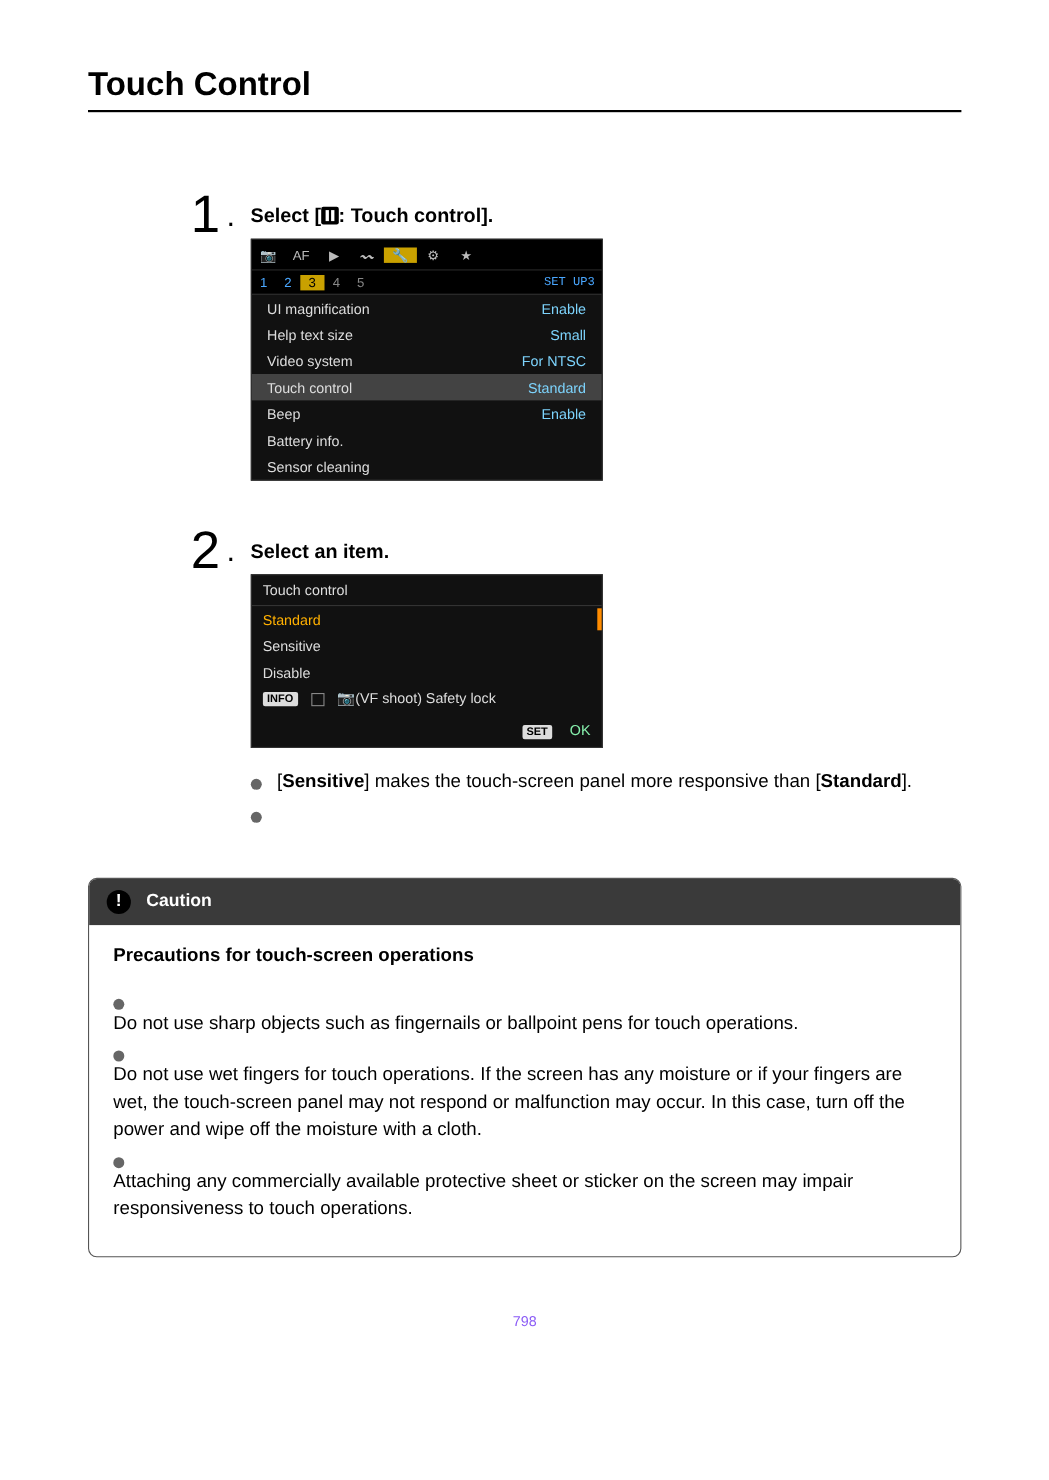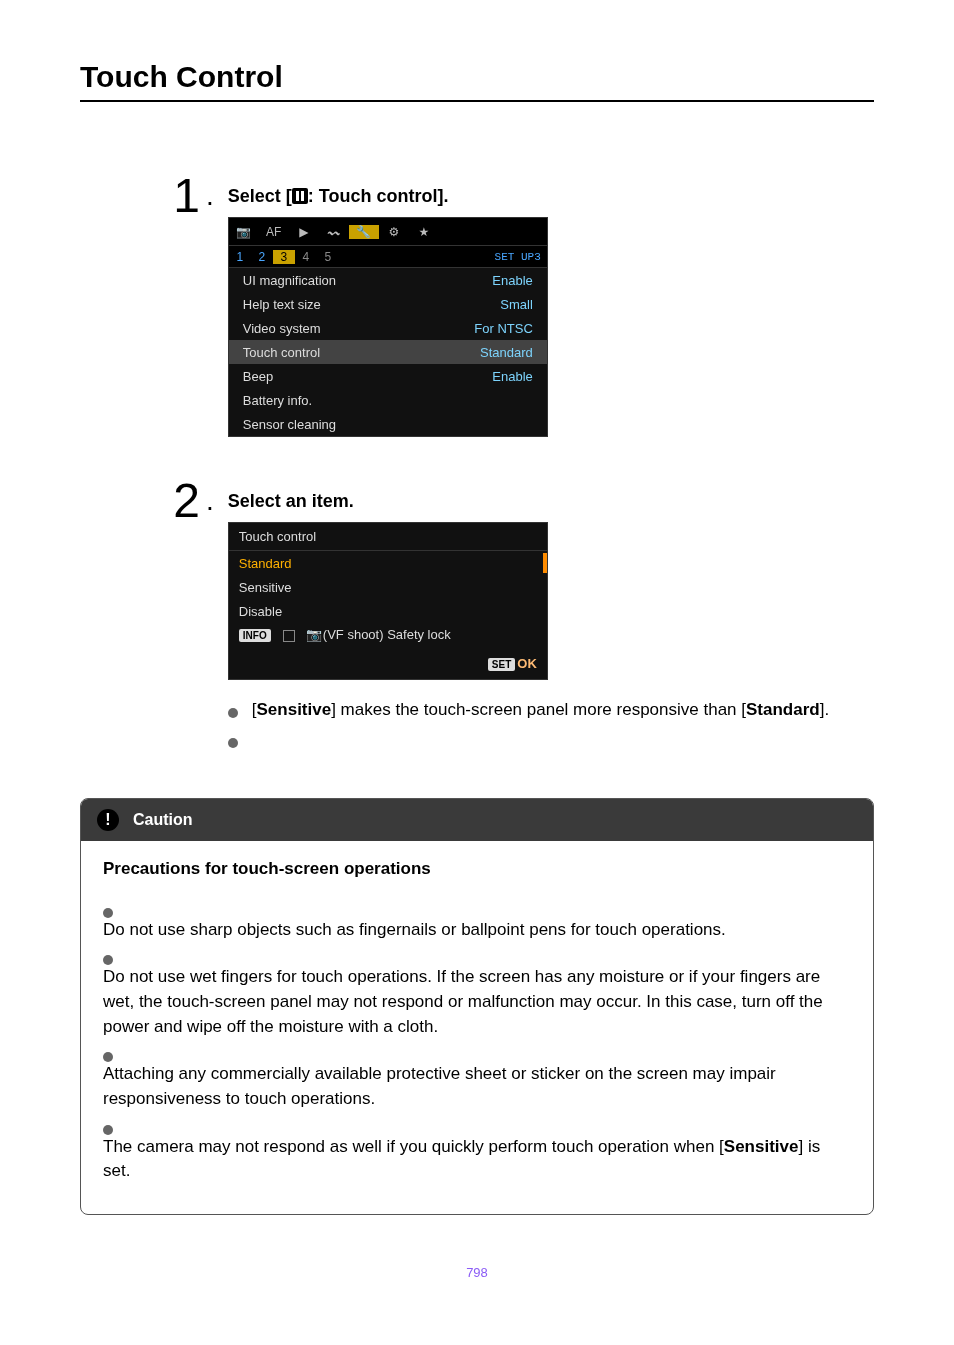--- a/index.html
+++ b/index.html
@@ -105,21 +105,21 @@
   .shot2 .info-badge{
     background:#ddd; color:#000; font-size:10px; font-weight:bold;
     padding:1px 4px; border-radius:2px;
   }
   .shot2 .chk { width:12px; height:12px; border:1px solid #888; display:inline-block;}
   .shot2 .okrow { text-align:right; padding:10px 10px 8px;}
   .shot2 .ok-badge{
     background:#ddd; color:#000; font-size:10px; font-weight:bold;
     padding:1px 4px; border-radius:2px;
   }
-  .shot2 .ok-txt { color:#fdba74; margin-left:2px;font-weight:bold;}
+  .shot2 .ok-txt { color:#86efac; margin-left:16px;}
   .bullets { list-style:none; margin-top:18px; }
   .bullets li { display:flex; align-items:center; margin-bottom:10px; font-size:17px; line-height:1.4;}
   .bullets li .dot {
     width:10px; height:10px; background:#666; border-radius:50%;
     margin-right:14px; margin-top:6px; flex-shrink:0;
   }
   
   .caution-wrap {
     border:1px solid #555; border-radius:8px; overflow:hidden;
     margin-top:30px;
@@ -250,23 +250,17 @@
           <span>Do not use sharp objects such as fingernails or ballpoint pens for touch operations.</span>
         </li>
       <li>
           <span class="dot"></span>
           <span>Do not use wet fingers for touch operations. If the screen has any moisture or if your fingers are wet, the touch-screen panel may not respond or malfunction may occur. In this case, turn off the power and wipe off the moisture with a cloth.</span>
         </li>
       <li>
           <span class="dot"></span>
           <span>Attaching any commercially available protective sheet or sticker on the screen may impair responsiveness to touch operations.</span>
         </li>
-      <li>
-          <span class="dot"></span>
-        <span>
-          <span>The camera may not respond as well if you quickly perform touch operation when [</span><b>Sensitive</b><span>] is set.</span>
-        </span>
-      </li>
     </ul>
   </div>
 </div>
 
 <div class="pagenum">798</div>
 
 </body></html>

